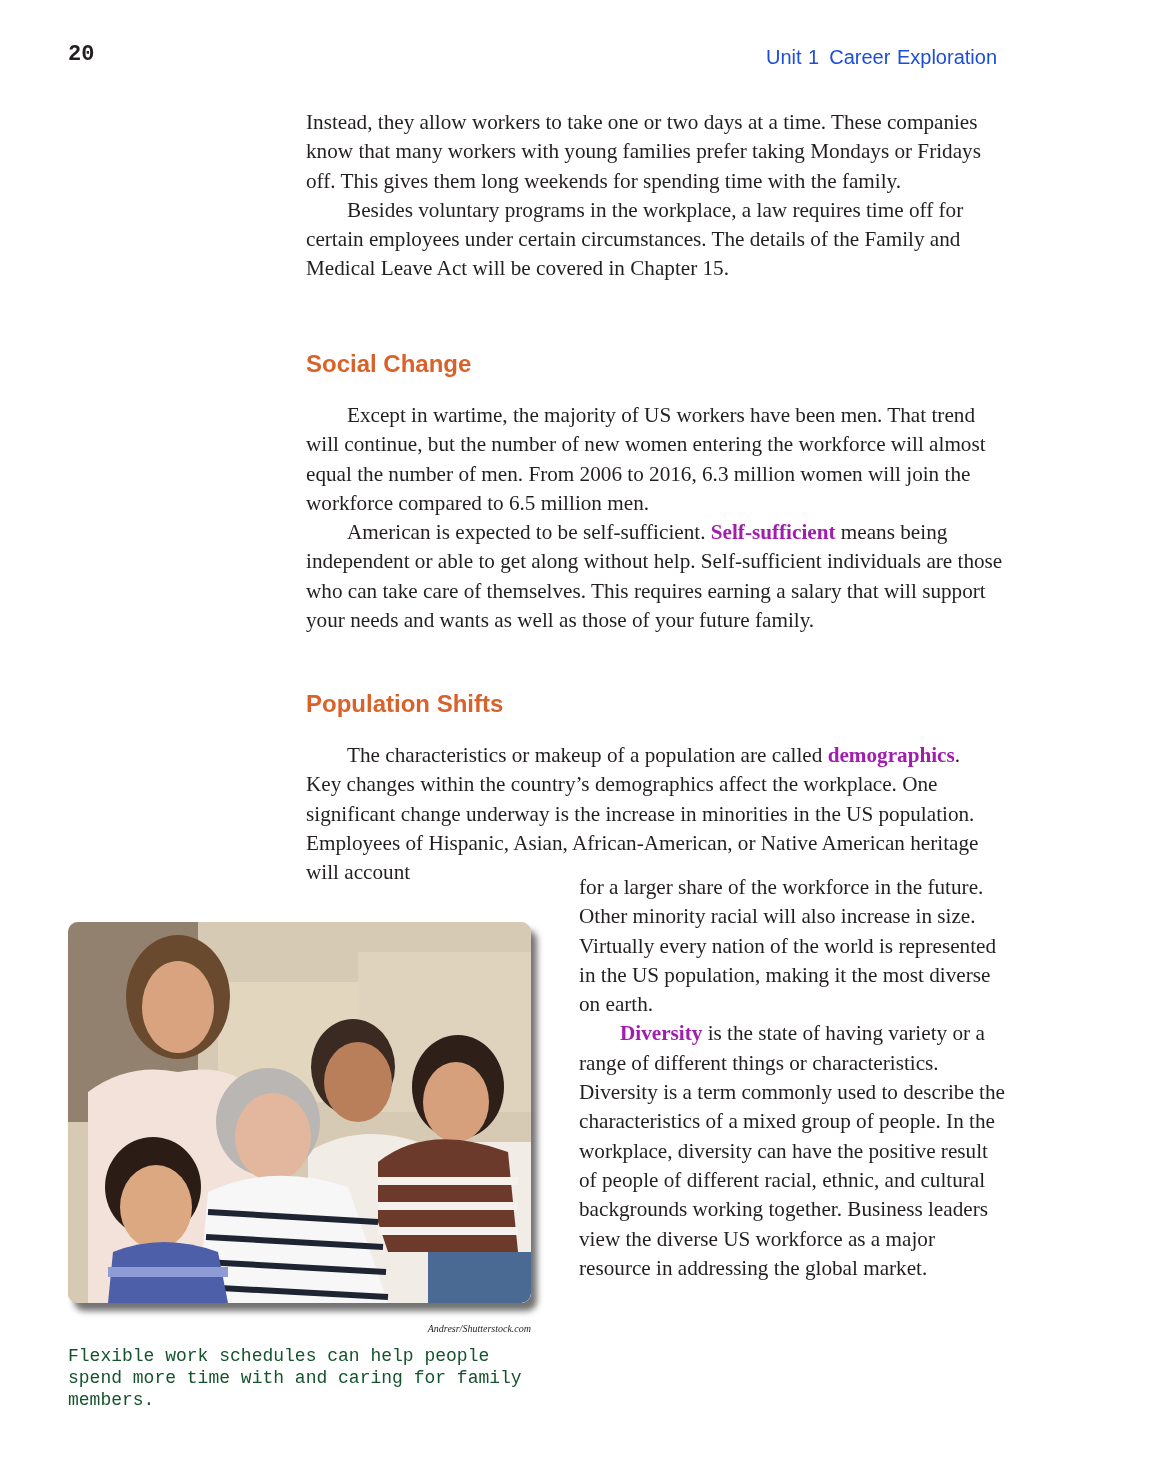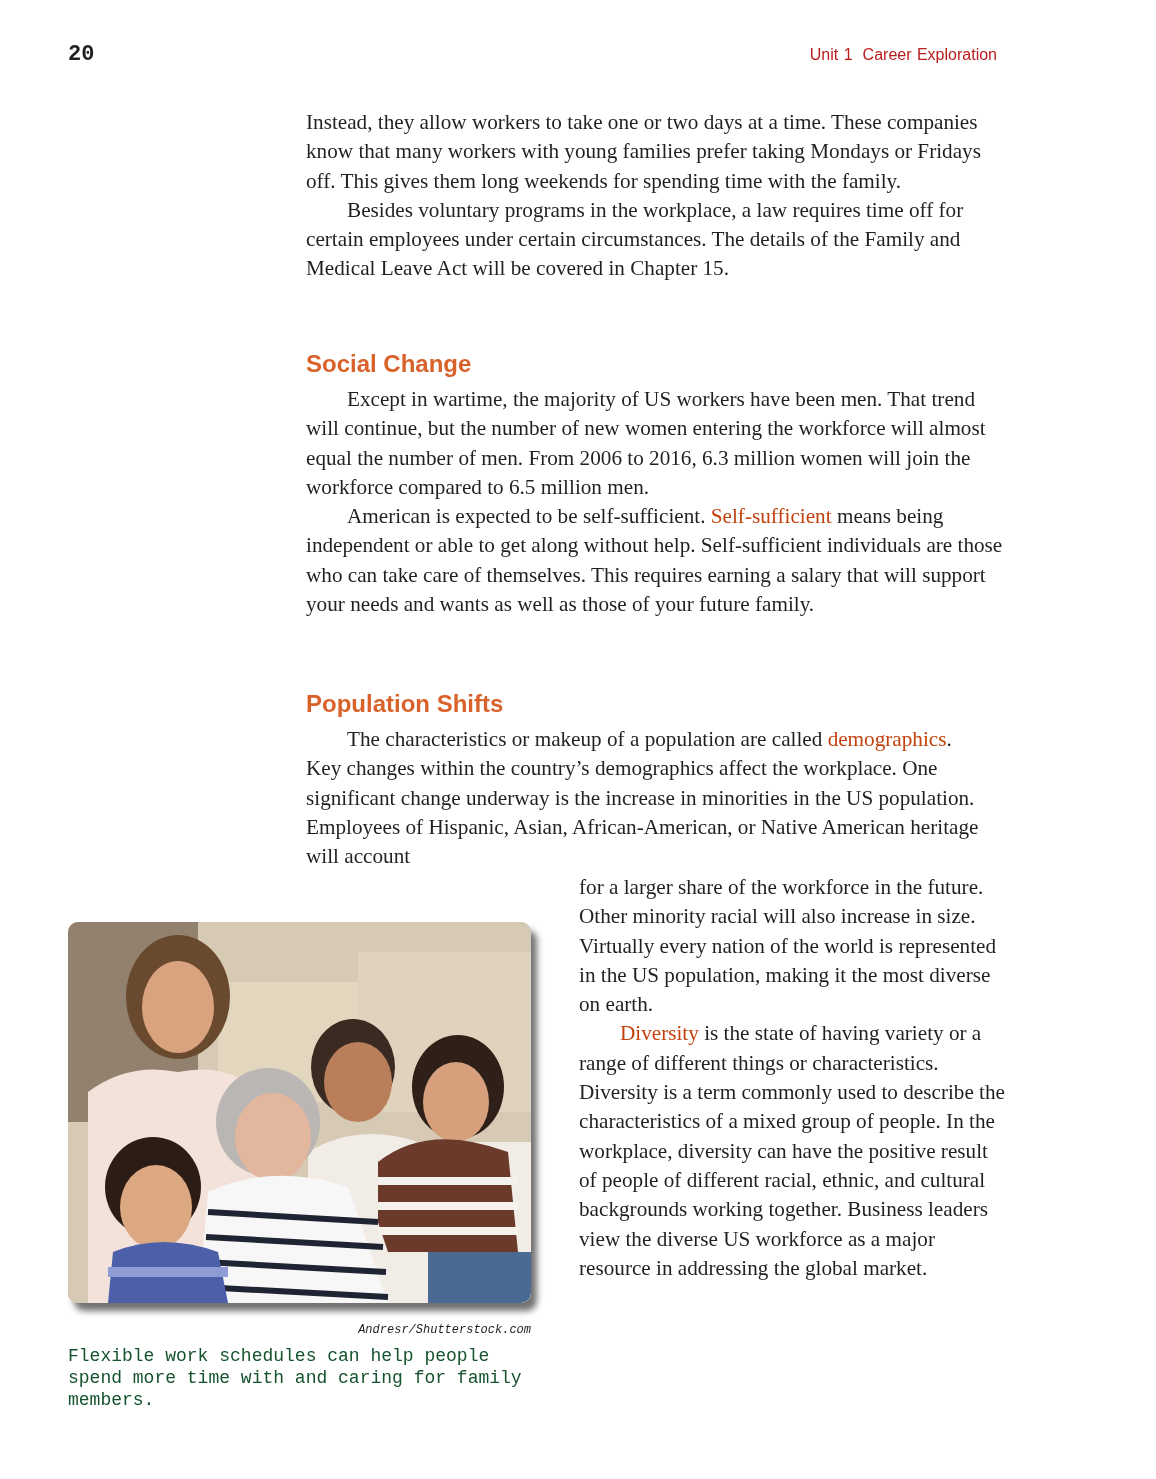--- a/index.html
+++ b/index.html
@@ -3,48 +3,48 @@
 <meta charset="utf-8">
 <style>
   html, body { margin: 0; padding: 0; background: #ffffff; }
   body { width: 1156px; height: 1479px; position: relative; overflow: hidden; color: #231f20; }
   .page-number {
     position: absolute; left: 68px; top: 42px;
     font-family: Liberation Mono, monospace; font-weight: bold; font-size: 22px; color: #231f20;
   }
   .running-head {
     position: absolute; right: 159px; top: 46px;
-    font-family: "Liberation Sans", sans-serif; font-size: 16px; color: #b91c1c;
+    font-family: "Liberation Sans", sans-serif; font-size: 20px; color: #1d4ed8;
     word-spacing: 1px;
   }
   .running-head .gap { display: inline-block; width: 10px; }
   .body-text {
     font-family: "Liberation Serif", serif; font-size: 21.2px; line-height: 29.3px; color: #231f20;
     margin: 0;
   }
   .indent { text-indent: 41px; }
   .col-main { position: absolute; left: 306px; top: 108px; width: 695px; }
   .heading {
     font-family: "Liberation Sans", sans-serif; font-weight: bold; font-size: 24px; color: #d9622b;
     margin: 0; line-height: 34px;
   }
-  .term { color: #c2410c; font-weight: normal; }
+  .term { color: #a21caf; font-weight: bold; }
   .sec-social { position: absolute; left: 306px; top: 347px; width: 700px; }
   .sec-pop { position: absolute; left: 306px; top: 687px; width: 700px; }
-  .heading + .body-text { margin-top: 4px; }
+  .heading + .body-text { margin-top: 20px; }
   .col-right { position: absolute; left: 579px; top: 873px; width: 430px; }
   .figure {
     position: absolute; left: 68px; top: 922px; width: 463px; height: 381px;
     border-radius: 10px; overflow: hidden;
     box-shadow: 6px 8px 6px rgba(40,40,40,0.65);
     background: linear-gradient(160deg, #d9cdb8 0%, #cfc2a9 35%, #bfa98e 60%, #8a7764 100%);
   }
   .credit {
     position: absolute; right: 625px; top: 1323px;
-    font-family: Liberation Mono, monospace; font-style: italic; font-size: 12px; color: #231f20;
+    font-family: Liberation Serif, serif; font-style: italic; font-size: 10px; color: #231f20;
   }
   .caption {
     position: absolute; left: 68px; top: 1345px; width: 470px;
     font-family: Liberation Mono, monospace; font-size: 18px; line-height: 22px; color: #14532d;
   }
 </style>
 </head>
 <body>
 
 <div class="page-number">20</div>

